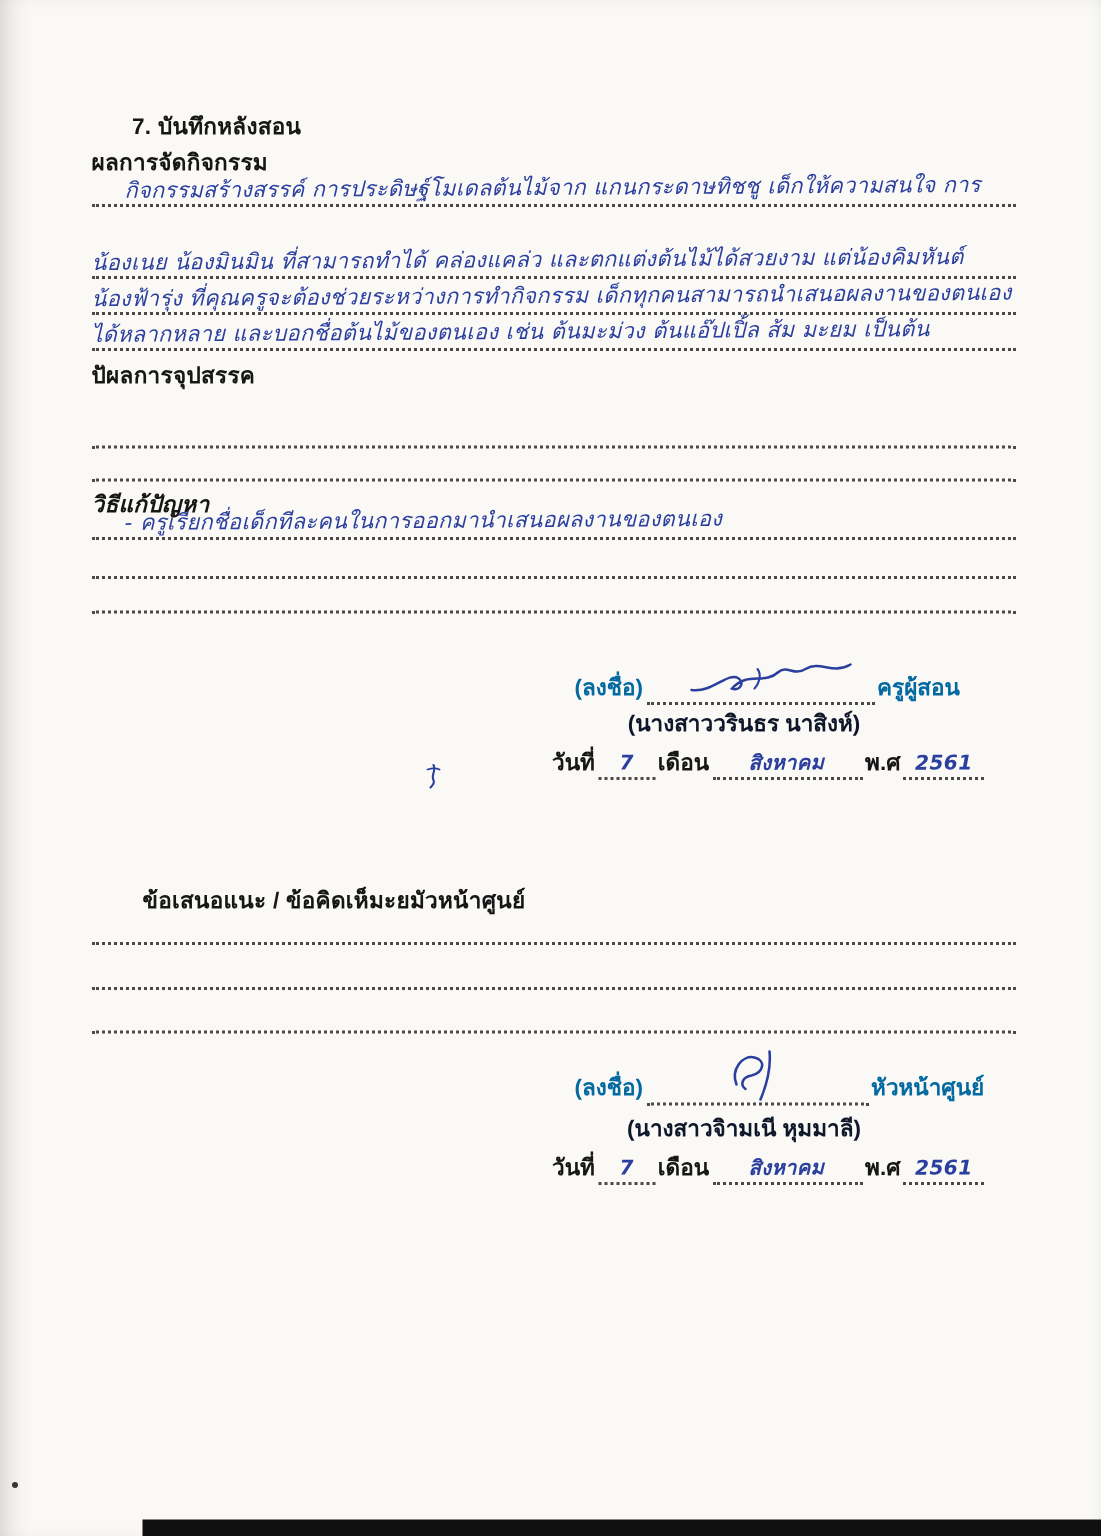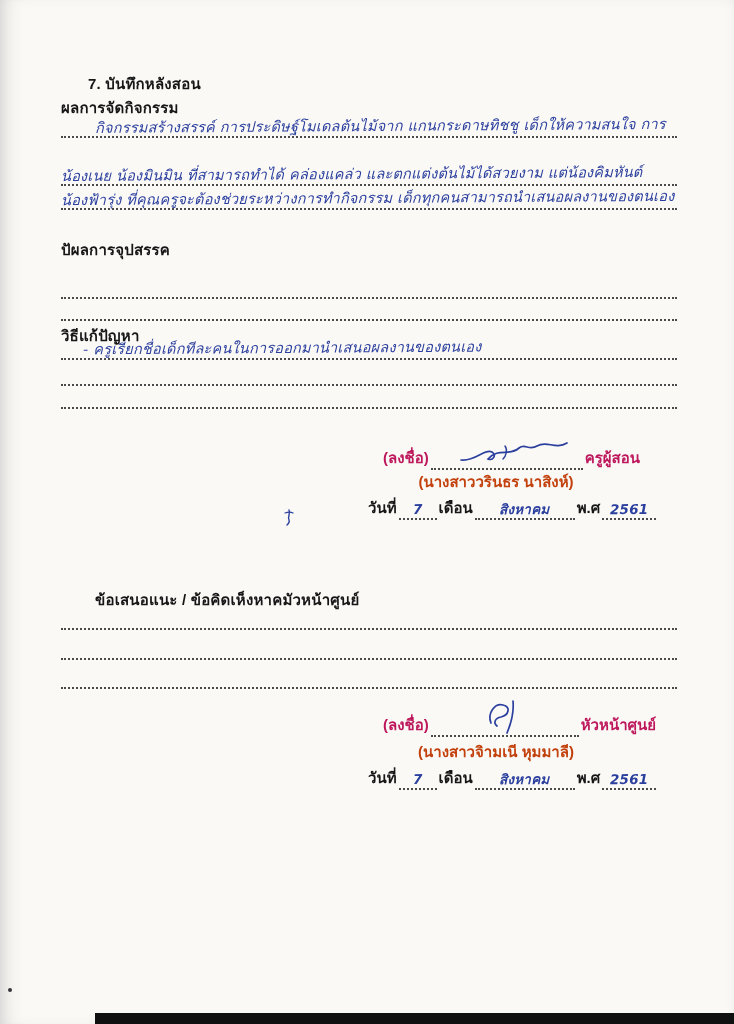--- a/index.html
+++ b/index.html
@@ -4,21 +4,21 @@
 <style>
   html,body{margin:0;padding:0;}
   .paper{
     position:relative;
     width:734px;height:1024px;
     background:#faf9f6;
     font-family:"Liberation Sans", sans-serif;
     overflow:hidden;
     box-shadow:inset 14px 0 22px -16px rgba(60,60,60,.35), inset -6px 0 14px -12px rgba(60,60,60,.2);
   }
-  .printed{color:#be185d;}
+  .printed{color:#0369a1;}
   .bold{font-weight:bold;}
   .abs{position:absolute;text-align:right;}
   .heading{font-size:15px;font-weight:bold;color:#161616;letter-spacing:.2px;}
   .dotline{
     position:absolute;left:61px;width:616px;height:22px;
     border-bottom:2px dotted #4a4a4a;
     display:flex;align-items:flex-end;
   }
   .hw{
     font-family:"DejaVu Sans", sans-serif;
@@ -30,59 +30,62 @@
     letter-spacing:.2px;
     line-height:1.1;
     padding-bottom:1px;
   }
   .indent{padding-left:22px;}
   .signrow{display:flex;align-items:flex-end;font-size:15px;}
   .sigdots{
     position:relative;display:inline-block;height:14px;
     border-bottom:2px dotted #4a4a4a;margin:0 2px;
   }
-  .namecenter{font-size:15px;color:#c2410c;text-align:center;font-weight:bold;}
+  .namecenter{font-size:15px;color:#0f172a;text-align:center;font-weight:bold;}
   .daterow{display:flex;align-items:flex-end;font-size:15px;font-weight:bold;color:#161616;}
   .dotfield{
     display:inline-flex;justify-content:center;align-items:flex-end;
     border-bottom:2px dotted #4a4a4a;height:16px;margin:0 2px;
   }
   .dotfield .hw{font-size:13.5px;}
   .scanbar{position:absolute;background:#101010;}
   .speck{position:absolute;width:4px;height:4px;border-radius:50%;background:#3a3438;}
   svg{display:block;}
 </style>
 </head>
 <body>
 
 <div class="paper">
 
   <div class="abs heading" style="left:88px;top:72px;">7. บันทึกหลังสอน</div>
 
   <div class="abs heading" style="left:61px;top:96px;">ผลการจัดกิจกรรม</div>
 
-  <div class="dotline" style="top:114px;justify-content:center;">
+  <div class="dotline" style="top:114px;">
     <span class="hw indent">กิจกรรมสร้างสรรค์ การประดิษฐ์โมเดลต้นไม้จาก แกนกระดาษทิชชู เด็กให้ความสนใจ การ</span>
   </div>
   <div class="dotline" style="top:162px;">
     <span class="hw">น้องเนย น้องมินมิน ที่สามารถทำได้ คล่องแคล่ว และตกแต่งต้นไม้ได้สวยงาม แต่น้องคิมหันต์</span>
   </div>
   <div class="dotline" style="top:186px;">
     <span class="hw">น้องฟ้ารุ่ง ที่คุณครูจะต้องช่วยระหว่างการทำกิจกรรม เด็กทุกคนสามารถนำเสนอผลงานของตนเอง</span>
+  </div>
+  <div class="dotline" style="top:210px;">
+    <span class="hw">ได้หลากหลาย และบอกชื่อต้นไม้ของตนเอง เช่น ต้นมะม่วง ต้นแอ๊ปเปิ้ล ส้ม มะยม เป็นต้น</span>
   </div>
 
   <div class="abs heading" style="left:61px;top:238px;">ปัผลการจุปสรรค</div>
   <div class="dotline" style="top:275px;">
     <span class="hw"></span>
   </div>
   <div class="dotline" style="top:297px;">
     <span class="hw"></span>
   </div>
 
-  <div class="abs heading" style="left:61px;top:324px;">วิธีแก้ปัญหา</div>
+  <div class="abs heading" style="left:61px;top:324px;font-style:italic;">วิธีแก้ปัญหา</div>
   <div class="dotline" style="top:336px;">
     <span class="hw indent">- ครูเรียกชื่อเด็กทีละคนในการออกมานำเสนอผลงานของตนเอง</span>
   </div>
   <div class="dotline" style="top:362px;">
     <span class="hw"></span>
   </div>
   <div class="dotline" style="top:385px;">
     <span class="hw"></span>
   </div>
 
@@ -114,21 +117,21 @@
     </span>
   </div>
 
   <span class="abs" style="left:282px;top:508px;">
     <svg width="14" height="18" viewBox="0 0 14 18">
       <path d="M7 2 C 9 6, 5 9, 7 12 C 8 14, 6 16, 5 17" fill="none" stroke="#2b3f9e" stroke-width="1.4" stroke-linecap="round"></path>
       <path d="M3 5 C 6 4, 9 4, 11 5" fill="none" stroke="#2b3f9e" stroke-width="1.2" stroke-linecap="round"></path>
     </svg>
   </span>
 
-  <div class="abs heading" style="left:95px;top:588px;">ข้อเสนอแนะ / ข้อคิดเห็งหาคมัวหน้าศูนย์</div>
+  <div class="abs heading" style="left:95px;top:588px;">ข้อเสนอแนะ / ข้อคิดเห็มะยมัวหน้าศูนย์</div>
   <div class="dotline" style="top:606px;">
     <span class="hw"></span>
   </div>
   <div class="dotline" style="top:636px;">
     <span class="hw"></span>
   </div>
   <div class="dotline" style="top:665px;">
     <span class="hw"></span>
   </div>
 

